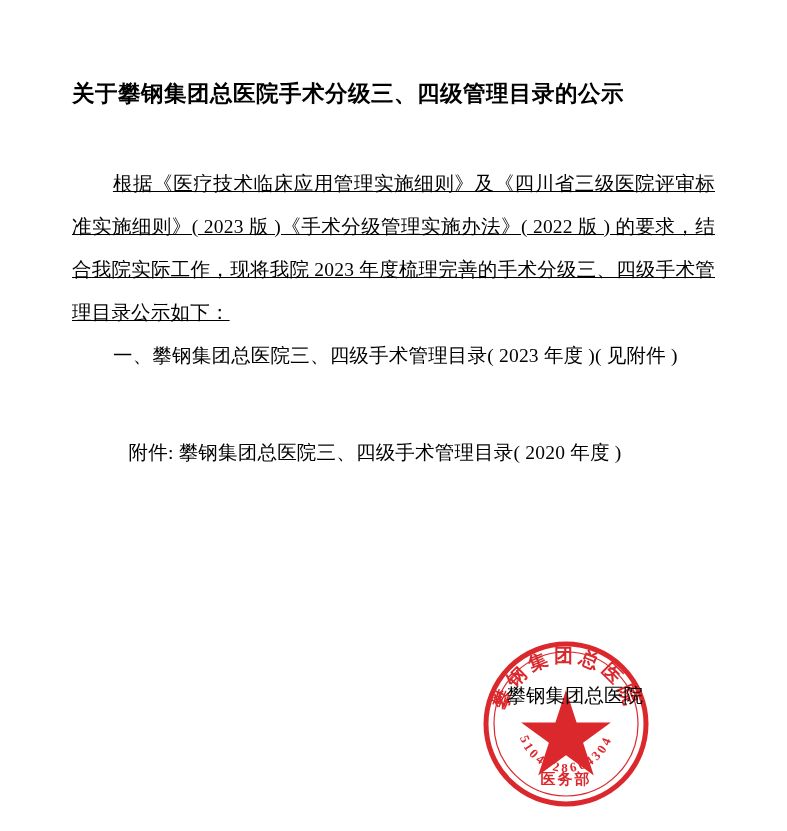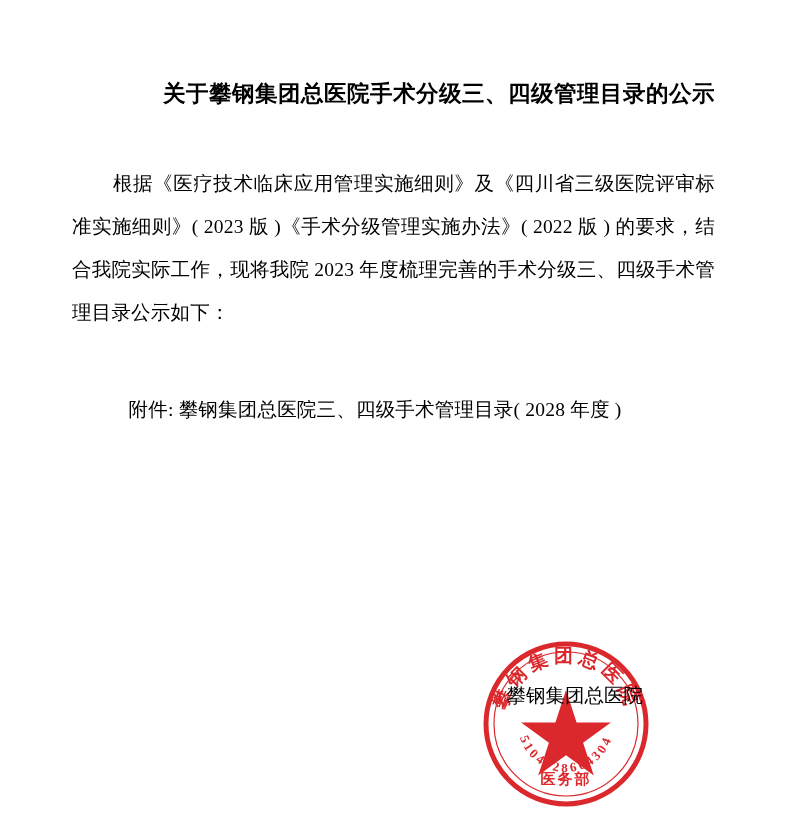--- a/index.html
+++ b/index.html
@@ -16,21 +16,21 @@
     position: relative;
   }
   .page {
     position: relative;
     width: 787px;
     height: 831px;
     box-sizing: border-box;
     padding: 0 72px;
   }
   .doc-title {
-    text-align: right;
+    text-align: left;
     font-size: 22.5px;
     font-weight: bold;
     letter-spacing: 0.5px;
     margin-top: 78px;
     margin-bottom: 0;
     line-height: 1.4;
     white-space: nowrap;
   }
   .body-block {
     margin-top: 52px;
@@ -38,20 +38,21 @@
   .para {
     font-size: 19.5px;
     line-height: 43px;
     text-align: justify;
     text-justify: inter-ideograph;
     margin: 0;
     letter-spacing: 0.2px;
   }
   .para.indent {
     text-indent: 2.1em;
+    text-decoration: underline;
   }
   .para.list-item {
     text-indent: 2.1em;
   }
   .attachment {
     margin-top: 54px;
     font-size: 19.5px;
     line-height: 43px;
     text-indent: 2.9em;
     letter-spacing: 0.2px;
@@ -91,21 +92,22 @@
 </style>
 </head>
 <body>
 
 <div class="page">
 
   <h1 class="doc-title">关于攀钢集团总医院手术分级三、四级管理目录的公示</h1>
 
   <div class="body-block">
     <p class="para indent">根据《医疗技术临床应用管理实施细则》及《四川省三级医院评审标准实施细则》( 2023 版 )《手术分级管理实施办法》( 2022 版 ) 的要求，结合我院实际工作，现将我院 2023 年度梳理完善的手术分级三、四级手术管理目录公示如下：</p>
-    <p class="attachment">附件: 攀钢集团总医院三、四级手术管理目录( 2028 年度 )</p>
+    <p class="para list-item">一、攀钢集团总医院三、四级手术管理目录( 2023 年度 )( 见附件 )</p>
+    <p class="attachment">附件: 攀钢集团总医院三、四级手术管理目录( 2020 年度 )</p>
   </div>
 
   <div class="signature-area">
 
     <div class="seal">
       <svg width="172" height="172" viewBox="0 0 172 172" xmlns="http://www.w3.org/2000/svg">
         <defs>
           <path id="arcTop" d="M 24 86 A 62 62 0 0 1 148 86"></path>
           <path id="arcBottom" d="M 38 86 A 48 48 0 0 0 134 86"></path>
         </defs>

